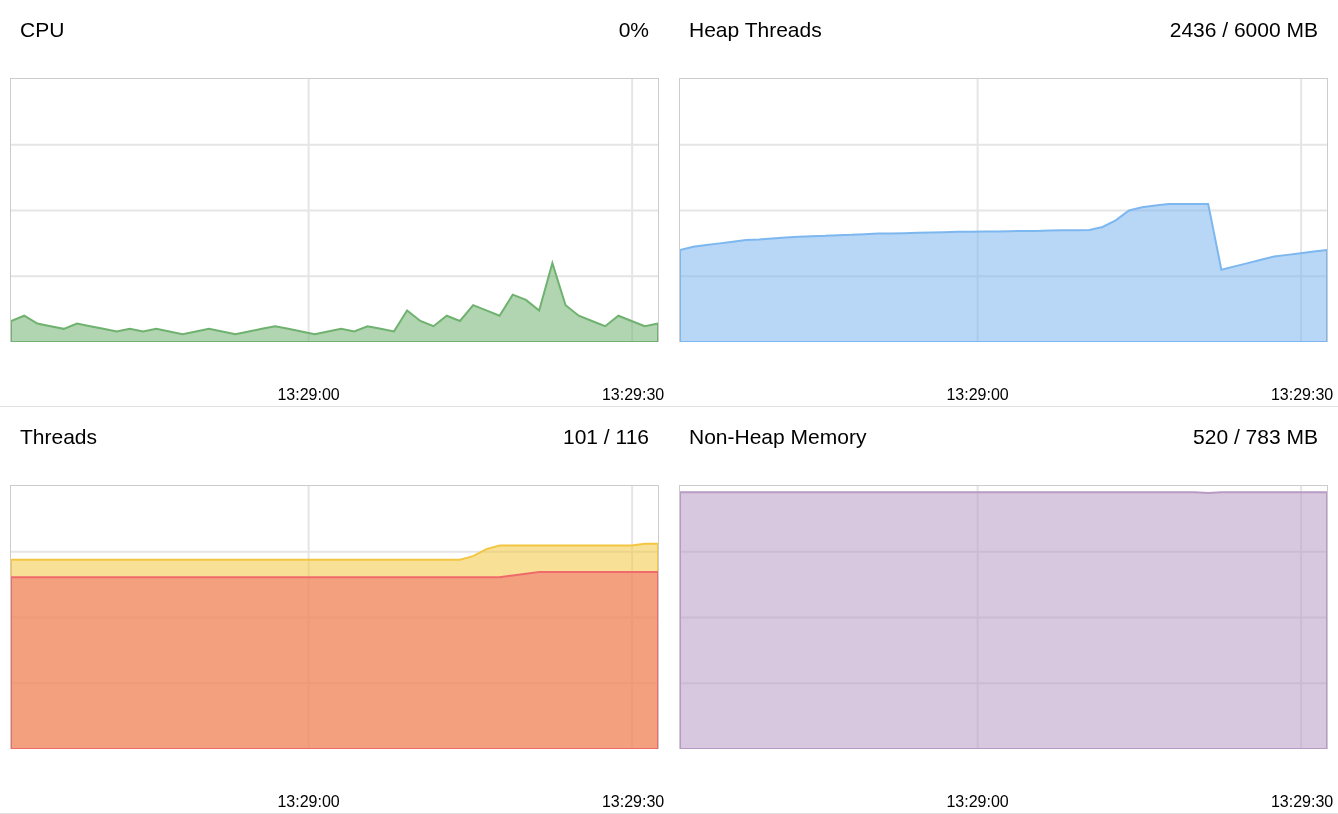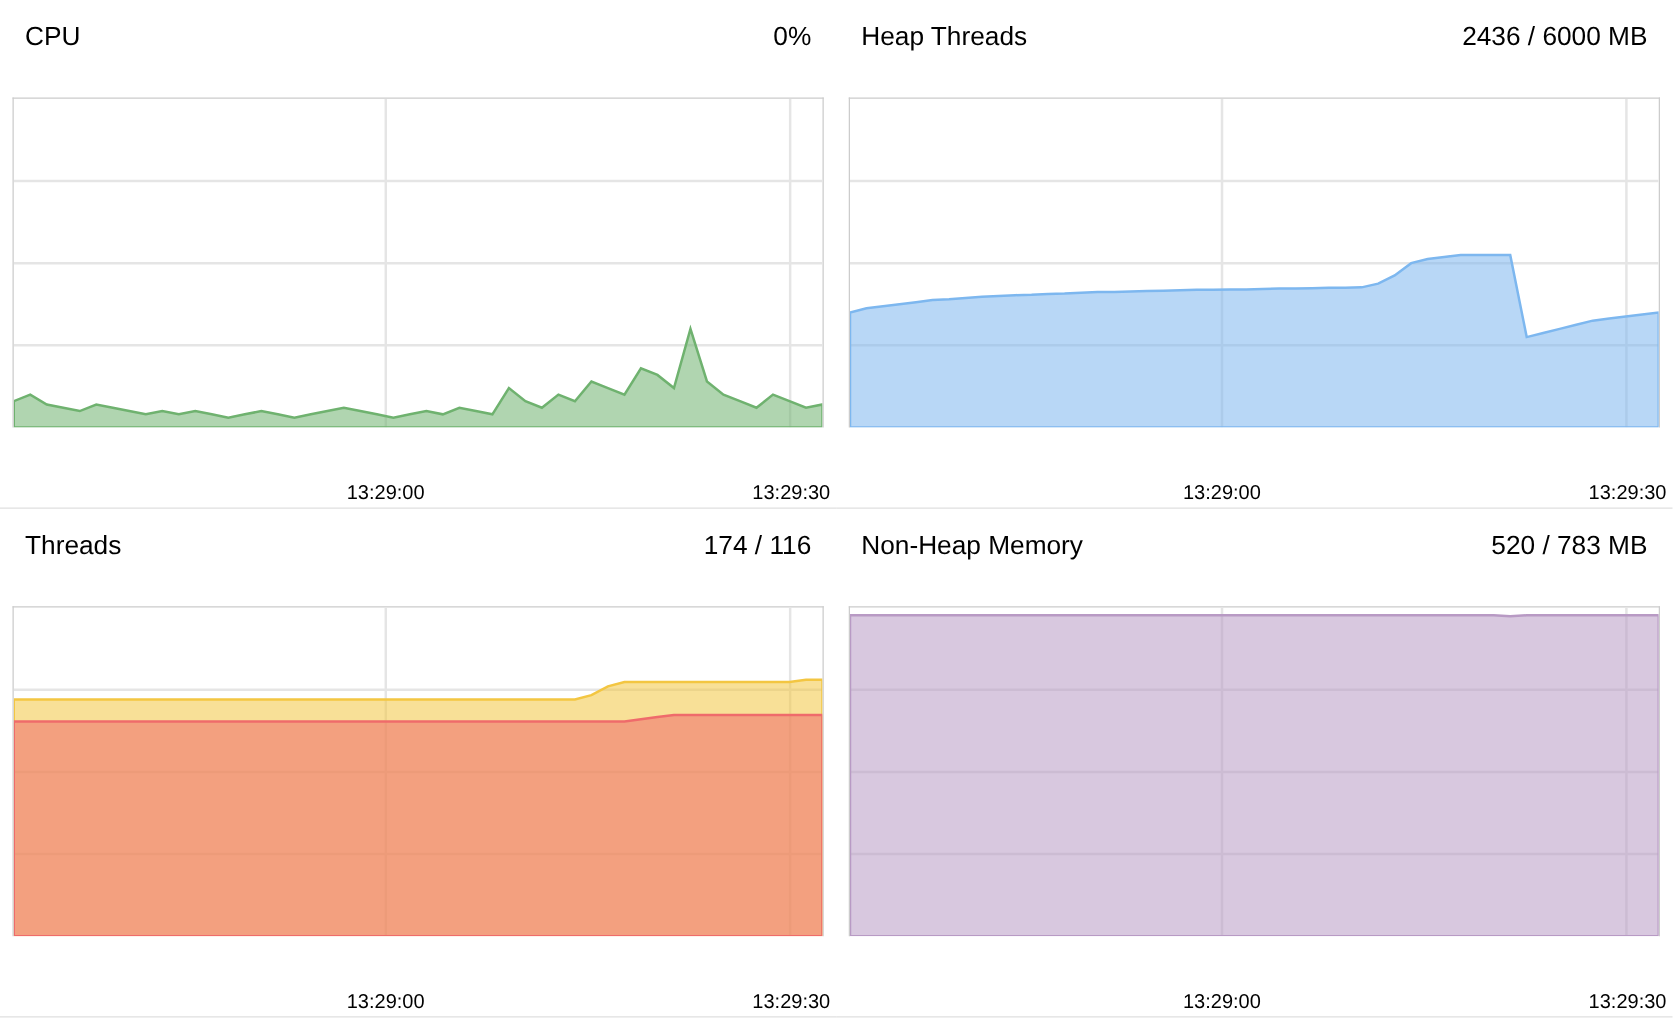--- a/index.html
+++ b/index.html
@@ -96,21 +96,21 @@
       </div>
     <div class="x-axis-wrap">
       <span class="x-tick" style="left:46%">13:29:00</span>
       <span class="x-tick" style="left:96%">13:29:30</span>
     </div>
   </div>
 
   <div class="panel">
     <div class="panel-header">
       <span>Threads</span>
-      <span>174 / 116</span>
+      <span>101 / 116</span>
     </div>
     <div class="chart-area">
         <svg viewBox="0 0 1000 1000" preserveAspectRatio="none">
           <line x1="0" x2="1000" y1="250" y2="250" stroke="#e5e5e5" stroke-width="2" vector-effect="non-scaling-stroke"></line>
           <line x1="0" x2="1000" y1="500" y2="500" stroke="#e5e5e5" stroke-width="2" vector-effect="non-scaling-stroke"></line>
           <line x1="0" x2="1000" y1="750" y2="750" stroke="#e5e5e5" stroke-width="2" vector-effect="non-scaling-stroke"></line>
           <line x1="460" x2="460" y1="0" y2="1000" stroke="#e5e5e5" stroke-width="2" vector-effect="non-scaling-stroke"></line>
           <line x1="960" x2="960" y1="0" y2="1000" stroke="#e5e5e5" stroke-width="2" vector-effect="non-scaling-stroke"></line>
           <path d="M 0 1000 L 0 280 L 20.408163265306122 280 L 40.816326530612244 280 L 61.224489795918366 280 L 81.63265306122449 280 L 102.04081632653062 280 L 122.44897959183673 280 L 142.85714285714286 280 L 163.26530612244898 280 L 183.67346938775512 280 L 204.08163265306123 280 L 224.48979591836735 280 L 244.89795918367346 280 L 265.30612244897964 280 L 285.7142857142857 280 L 306.12244897959187 280 L 326.53061224489795 280 L 346.9387755102041 280 L 367.34693877551024 280 L 387.7551020408163 280 L 408.16326530612247 280 L 428.57142857142856 280 L 448.9795918367347 280 L 469.38775510204084 280 L 489.7959183673469 280 L 510.2040816326531 280 L 530.6122448979593 280 L 551.0204081632653 280 L 571.4285714285714 280 L 591.8367346938776 280 L 612.2448979591837 280 L 632.6530612244899 280 L 653.0612244897959 280 L 673.469387755102 280 L 693.8775510204082 280 L 714.2857142857143 266.66666666666674 L 734.6938775510205 240 L 755.1020408163265 226.66666666666663 L 775.5102040816327 226.66666666666663 L 795.9183673469388 226.66666666666663 L 816.3265306122449 226.66666666666663 L 836.7346938775511 226.66666666666663 L 857.1428571428571 226.66666666666663 L 877.5510204081633 226.66666666666663 L 897.9591836734694 226.66666666666663 L 918.3673469387755 226.66666666666663 L 938.7755102040817 226.66666666666663 L 959.1836734693877 226.66666666666663 L 979.5918367346939 220 L 1000 220 L 1000 1000 Z" fill="rgba(243,198,66,0.55)" stroke="#f3c642" stroke-width="2" vector-effect="non-scaling-stroke"></path>
           <path d="M 0 1000 L 0 346.66666666666663 L 20.408163265306122 346.66666666666663 L 40.816326530612244 346.66666666666663 L 61.224489795918366 346.66666666666663 L 81.63265306122449 346.66666666666663 L 102.04081632653062 346.66666666666663 L 122.44897959183673 346.66666666666663 L 142.85714285714286 346.66666666666663 L 163.26530612244898 346.66666666666663 L 183.67346938775512 346.66666666666663 L 204.08163265306123 346.66666666666663 L 224.48979591836735 346.66666666666663 L 244.89795918367346 346.66666666666663 L 265.30612244897964 346.66666666666663 L 285.7142857142857 346.66666666666663 L 306.12244897959187 346.66666666666663 L 326.53061224489795 346.66666666666663 L 346.9387755102041 346.66666666666663 L 367.34693877551024 346.66666666666663 L 387.7551020408163 346.66666666666663 L 408.16326530612247 346.66666666666663 L 428.57142857142856 346.66666666666663 L 448.9795918367347 346.66666666666663 L 469.38775510204084 346.66666666666663 L 489.7959183673469 346.66666666666663 L 510.2040816326531 346.66666666666663 L 530.6122448979593 346.66666666666663 L 551.0204081632653 346.66666666666663 L 571.4285714285714 346.66666666666663 L 591.8367346938776 346.66666666666663 L 612.2448979591837 346.66666666666663 L 632.6530612244899 346.66666666666663 L 653.0612244897959 346.66666666666663 L 673.469387755102 346.66666666666663 L 693.8775510204082 346.66666666666663 L 714.2857142857143 346.66666666666663 L 734.6938775510205 346.66666666666663 L 755.1020408163265 346.66666666666663 L 775.5102040816327 340 L 795.9183673469388 333.33333333333337 L 816.3265306122449 326.66666666666663 L 836.7346938775511 326.66666666666663 L 857.1428571428571 326.66666666666663 L 877.5510204081633 326.66666666666663 L 897.9591836734694 326.66666666666663 L 918.3673469387755 326.66666666666663 L 938.7755102040817 326.66666666666663 L 959.1836734693877 326.66666666666663 L 979.5918367346939 326.66666666666663 L 1000 326.66666666666663 L 1000 1000 Z" fill="rgba(239,107,107,0.55)" stroke="#ef6b6b" stroke-width="2" vector-effect="non-scaling-stroke"></path>

